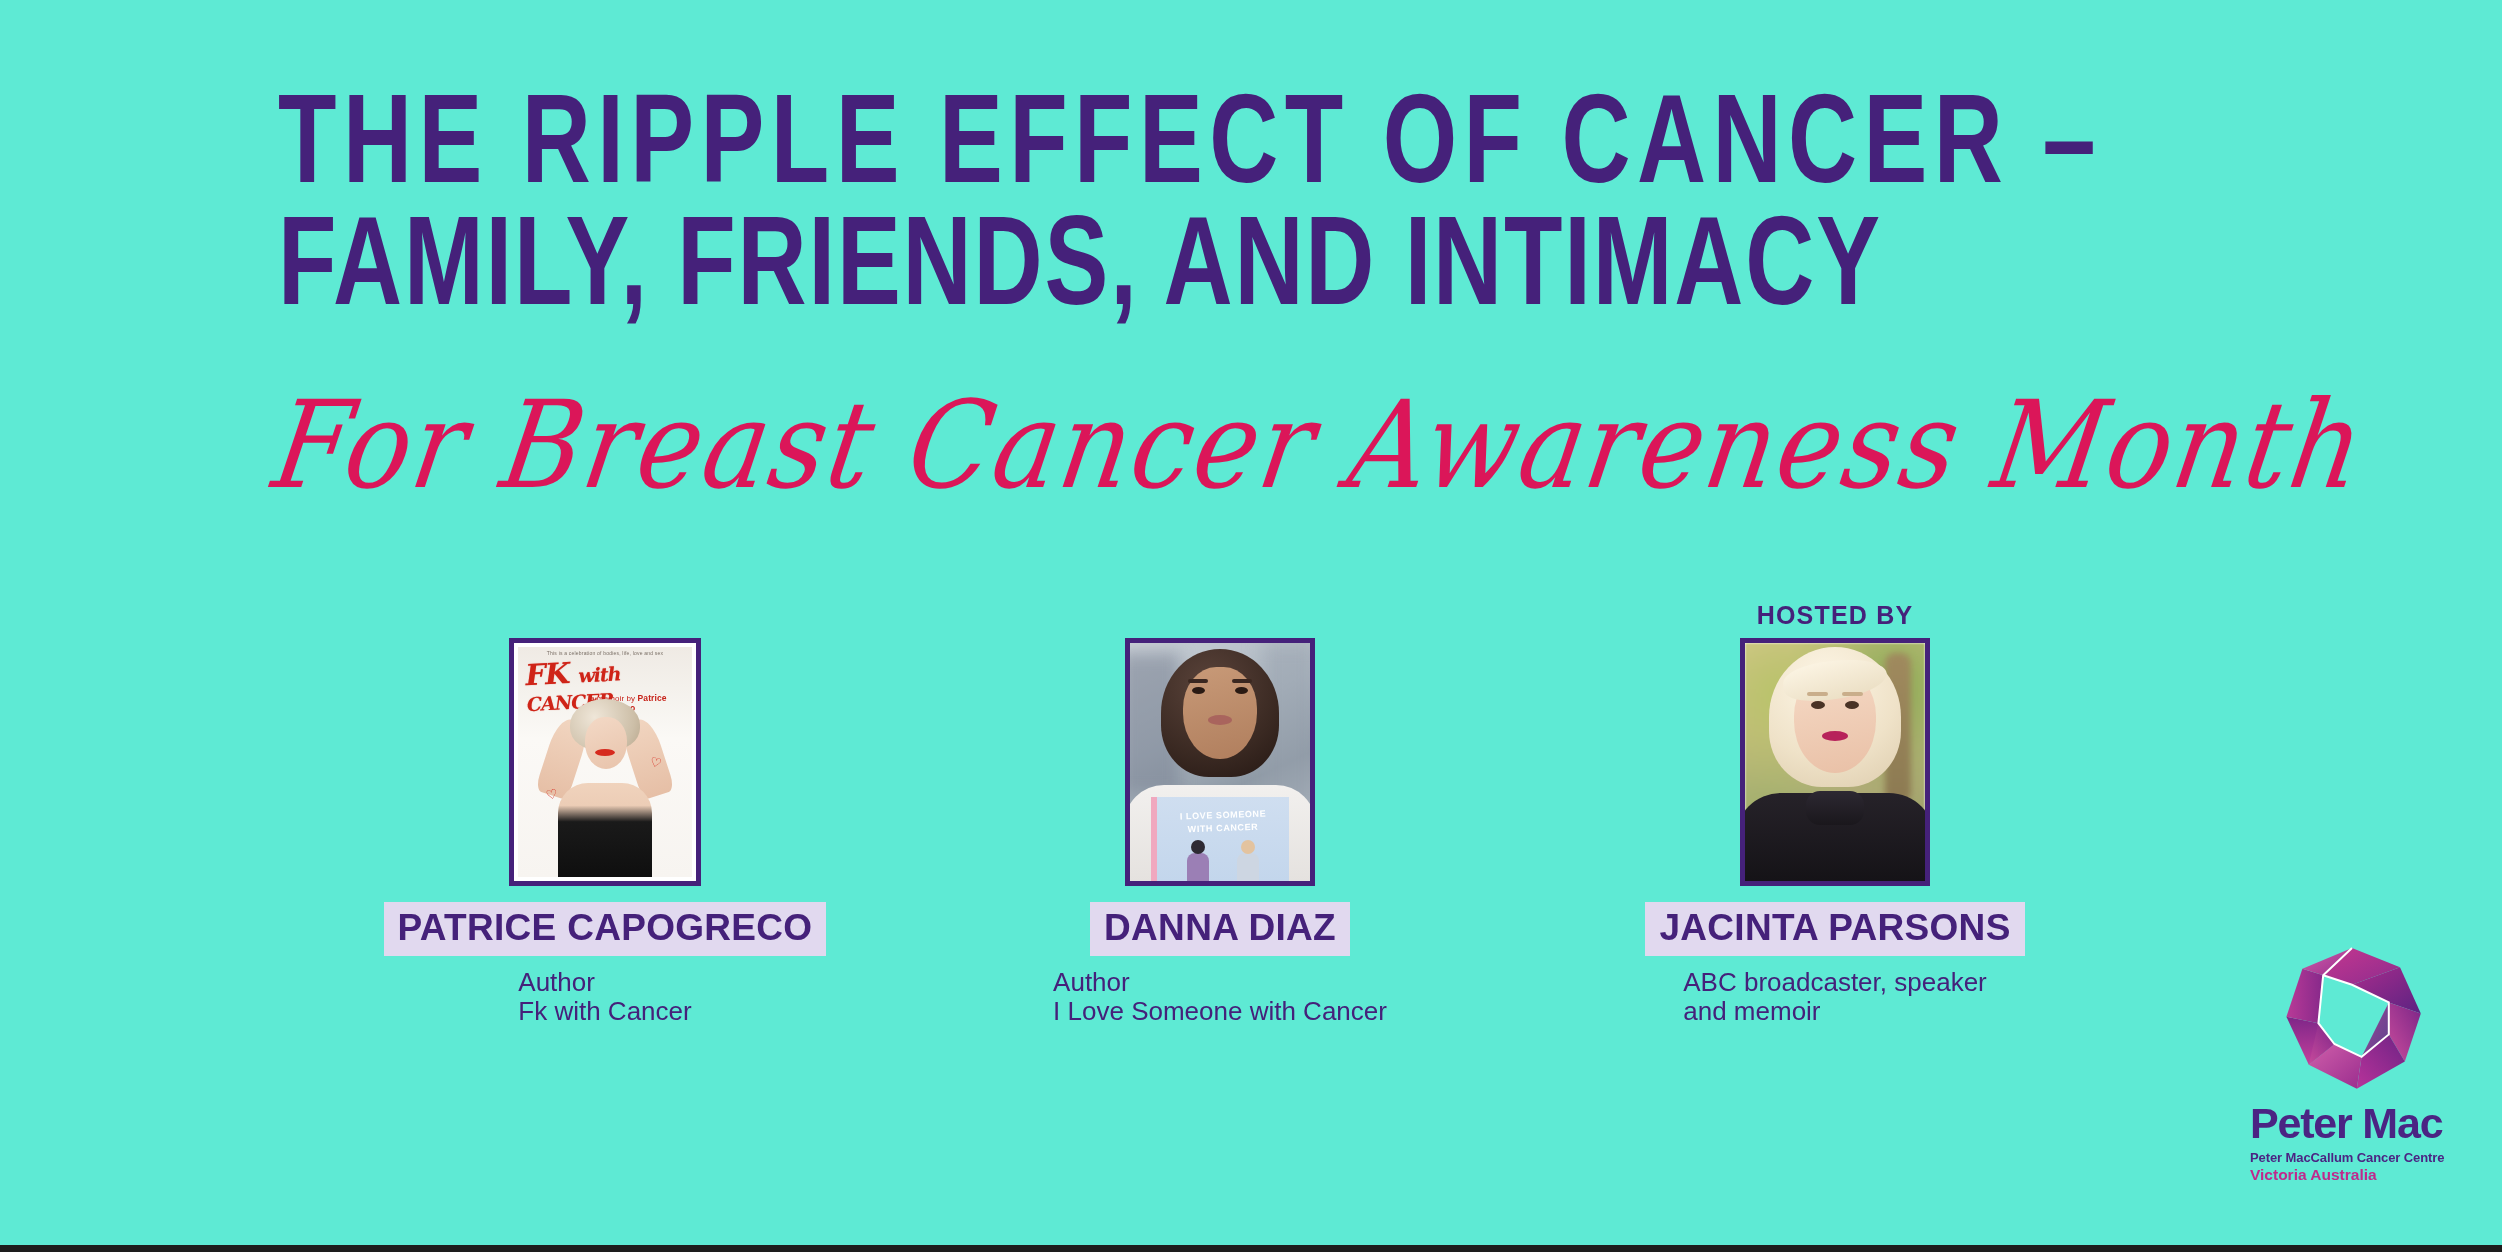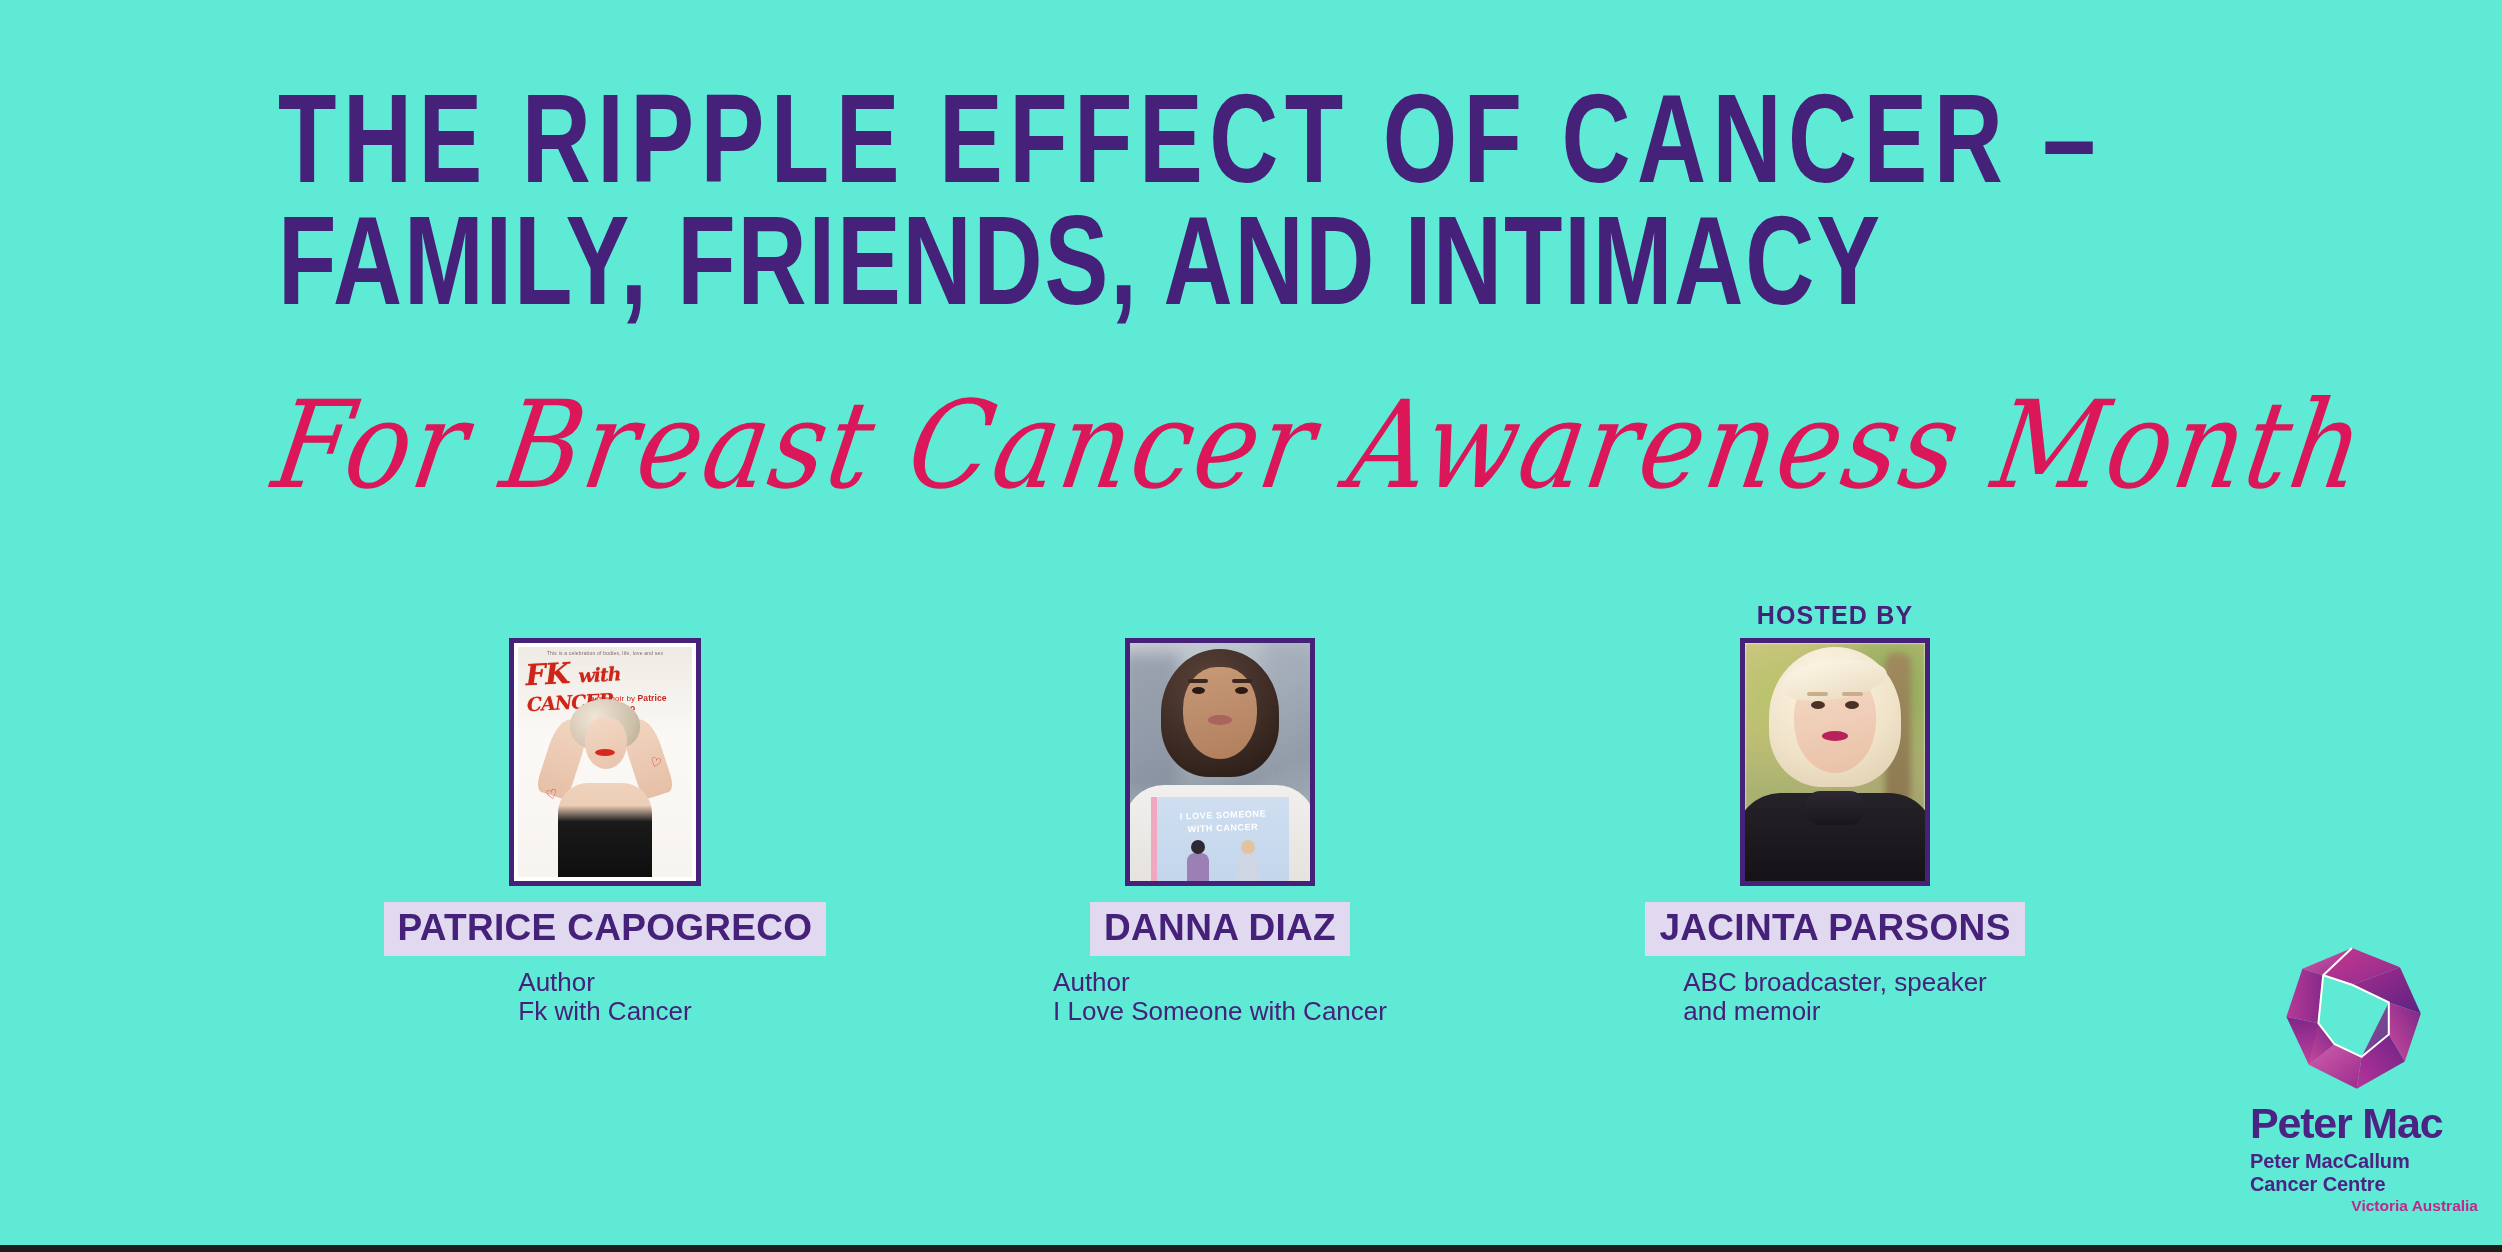--- a/index.html
+++ b/index.html
@@ -136,29 +136,29 @@
     color: #4B2483;
     font-weight: 700;
     font-size: 43px;
     letter-spacing: -1.2px;
     line-height: 1;
     margin-top: 2px;
   }
   .logo-sub1 {
     color: #4B2483;
     font-weight: 700;
-    font-size: 20px;
+    font-size: 13px;
     letter-spacing: -0.1px;
     margin-top: 5px;
   }
   .logo-sub2 {
     color: #C0288C;
     font-weight: 700;
     font-size: 15.5px;
-    text-align: right;
+    text-align: left;
     margin-top: 1px;
     padding-right: 2px;
   }
 
   
   .bottom-bar {
     position: absolute;
     left: 0;
     bottom: 0;
     width: 100%;

